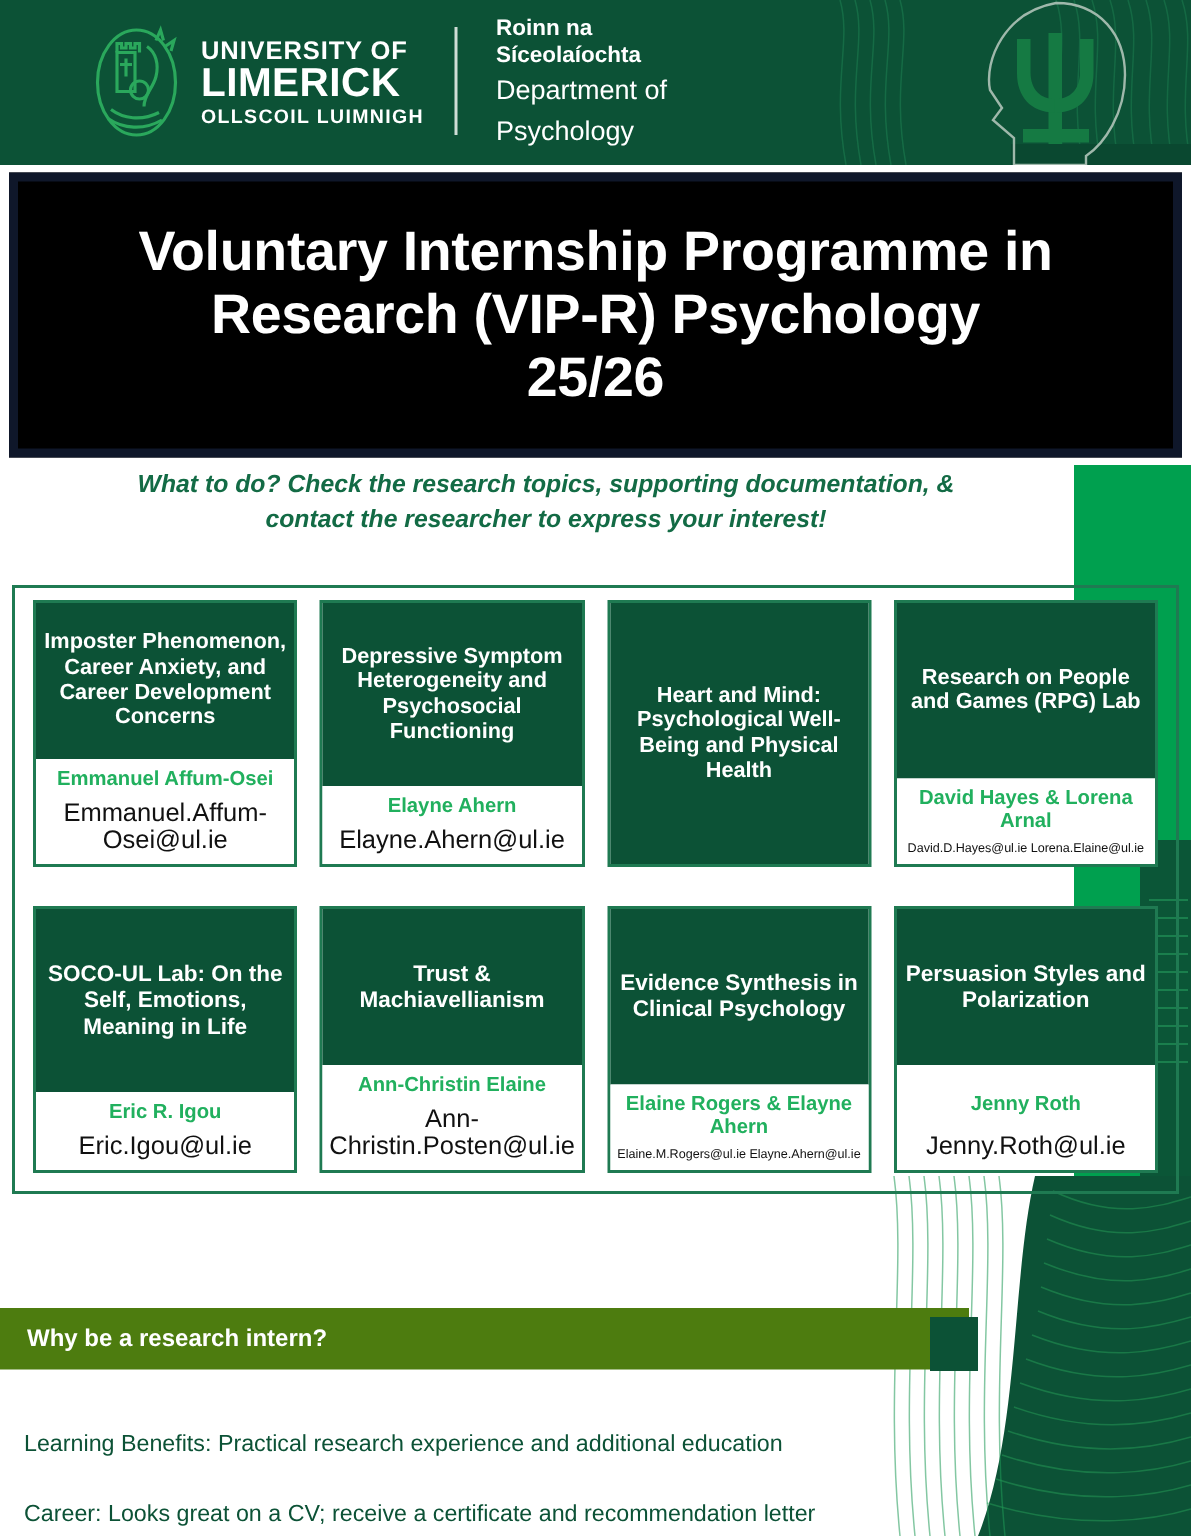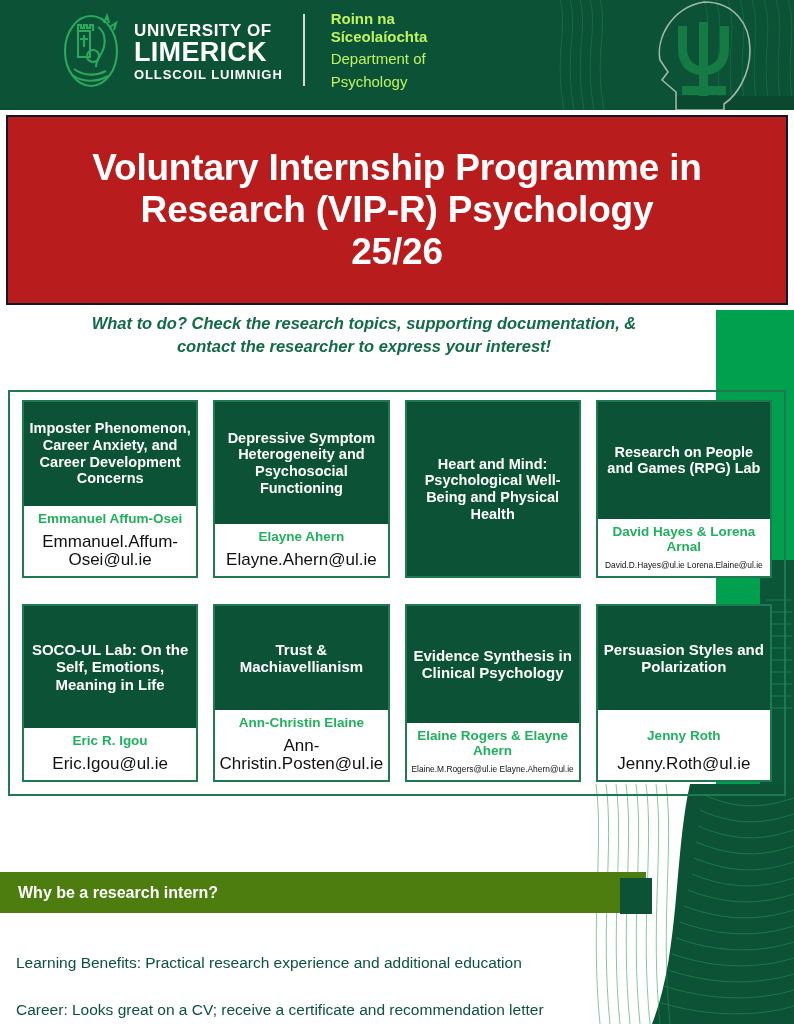--- a/index.html
+++ b/index.html
@@ -51,31 +51,31 @@
   .ul-words .l2 {
     font-size: 27px; font-weight: bold; letter-spacing: .3px;
   }
   .ul-words .l3 {
     font-size: 13px; font-weight: bold; letter-spacing: .9px; padding-top: 2px;
   }
   .hdr-div {
     width: 2px; height: 72px; background: #cfddd6; margin: 0 14px 0 8px;
     flex: 0 0 auto;
   }
-  .dept { color: #bef264; line-height: 1.18; }
+  .dept { color: #ffffff; line-height: 1.18; }
   .dept .irish { font-size: 15px; font-weight: bold; }
-  .dept .eng { font-size: 15px; font-weight: normal; padding-top: 5px; }
+  .dept .eng { font-size: 18px; font-weight: normal; padding-top: 5px; }
 
   
   .title-band {
     position: absolute;
     left: 6px; top: 115px;
     width: 782px; height: 190px;
-    background: #b91c1c;
-    border: 2px solid #0f172a;
+    background: #000000;
+    border: 6px solid #0f172a;
     display: flex;
     align-items: center;
     justify-content: center;
     padding: 4px 14px;
   }
   .title-text {
     color: #ffffff;
     font-size: 37px;
     font-weight: bold;
     text-align: center;

